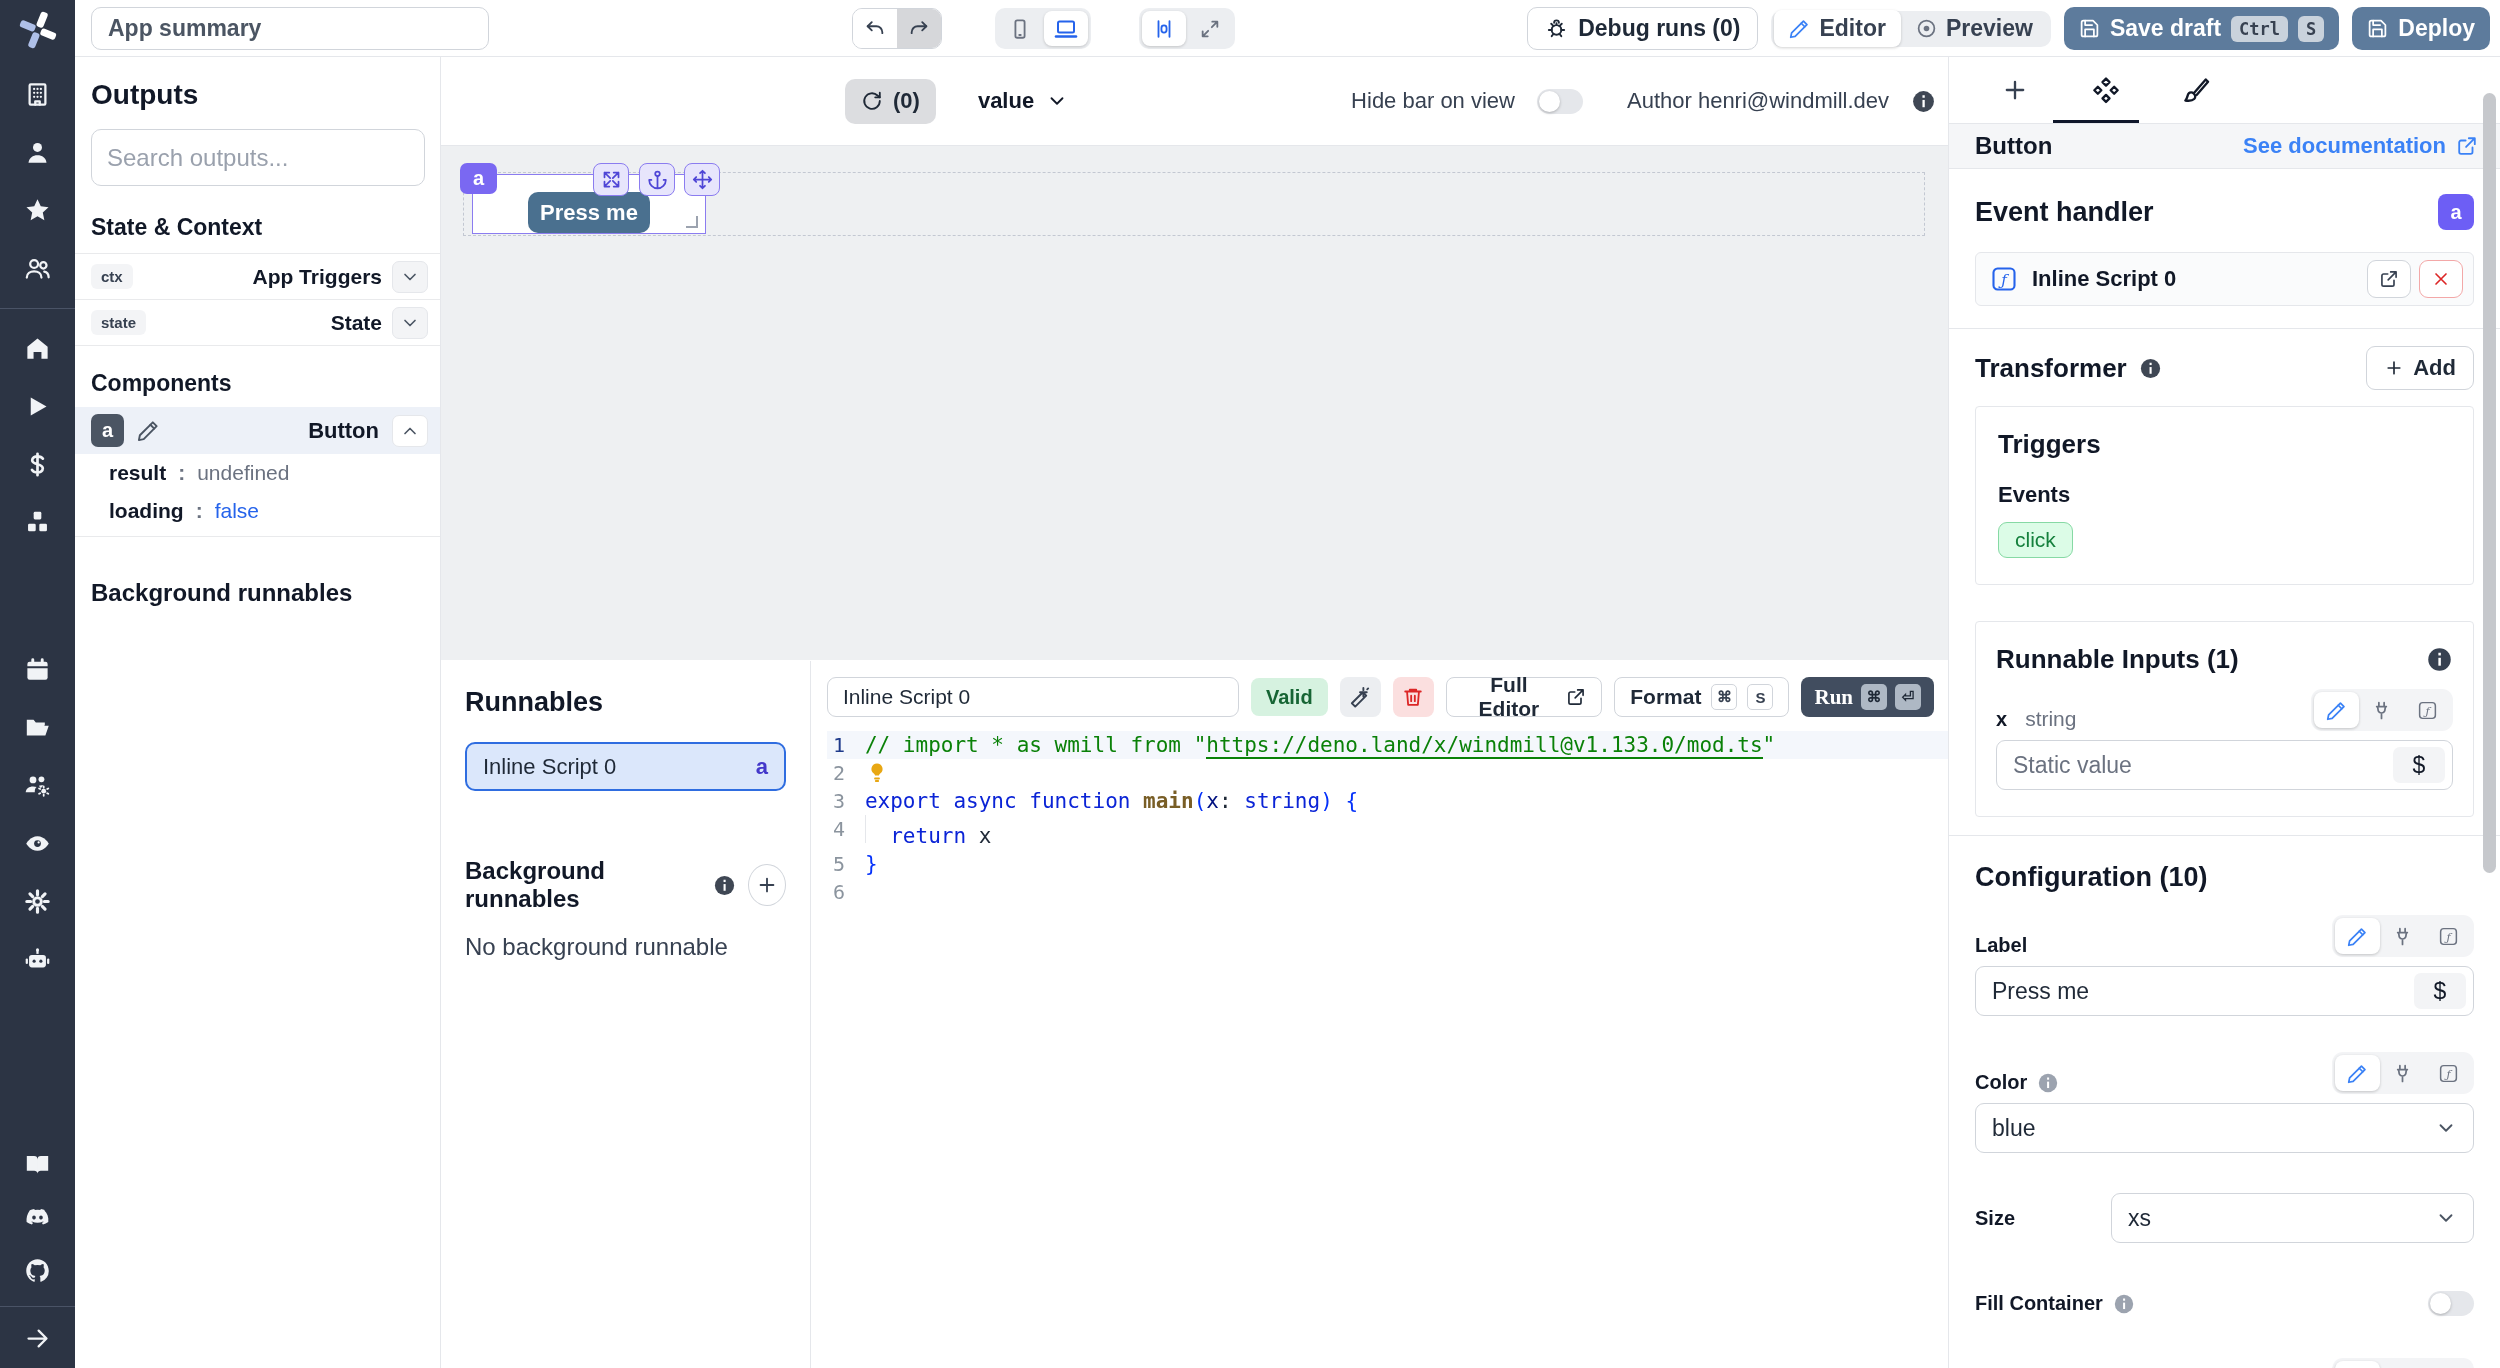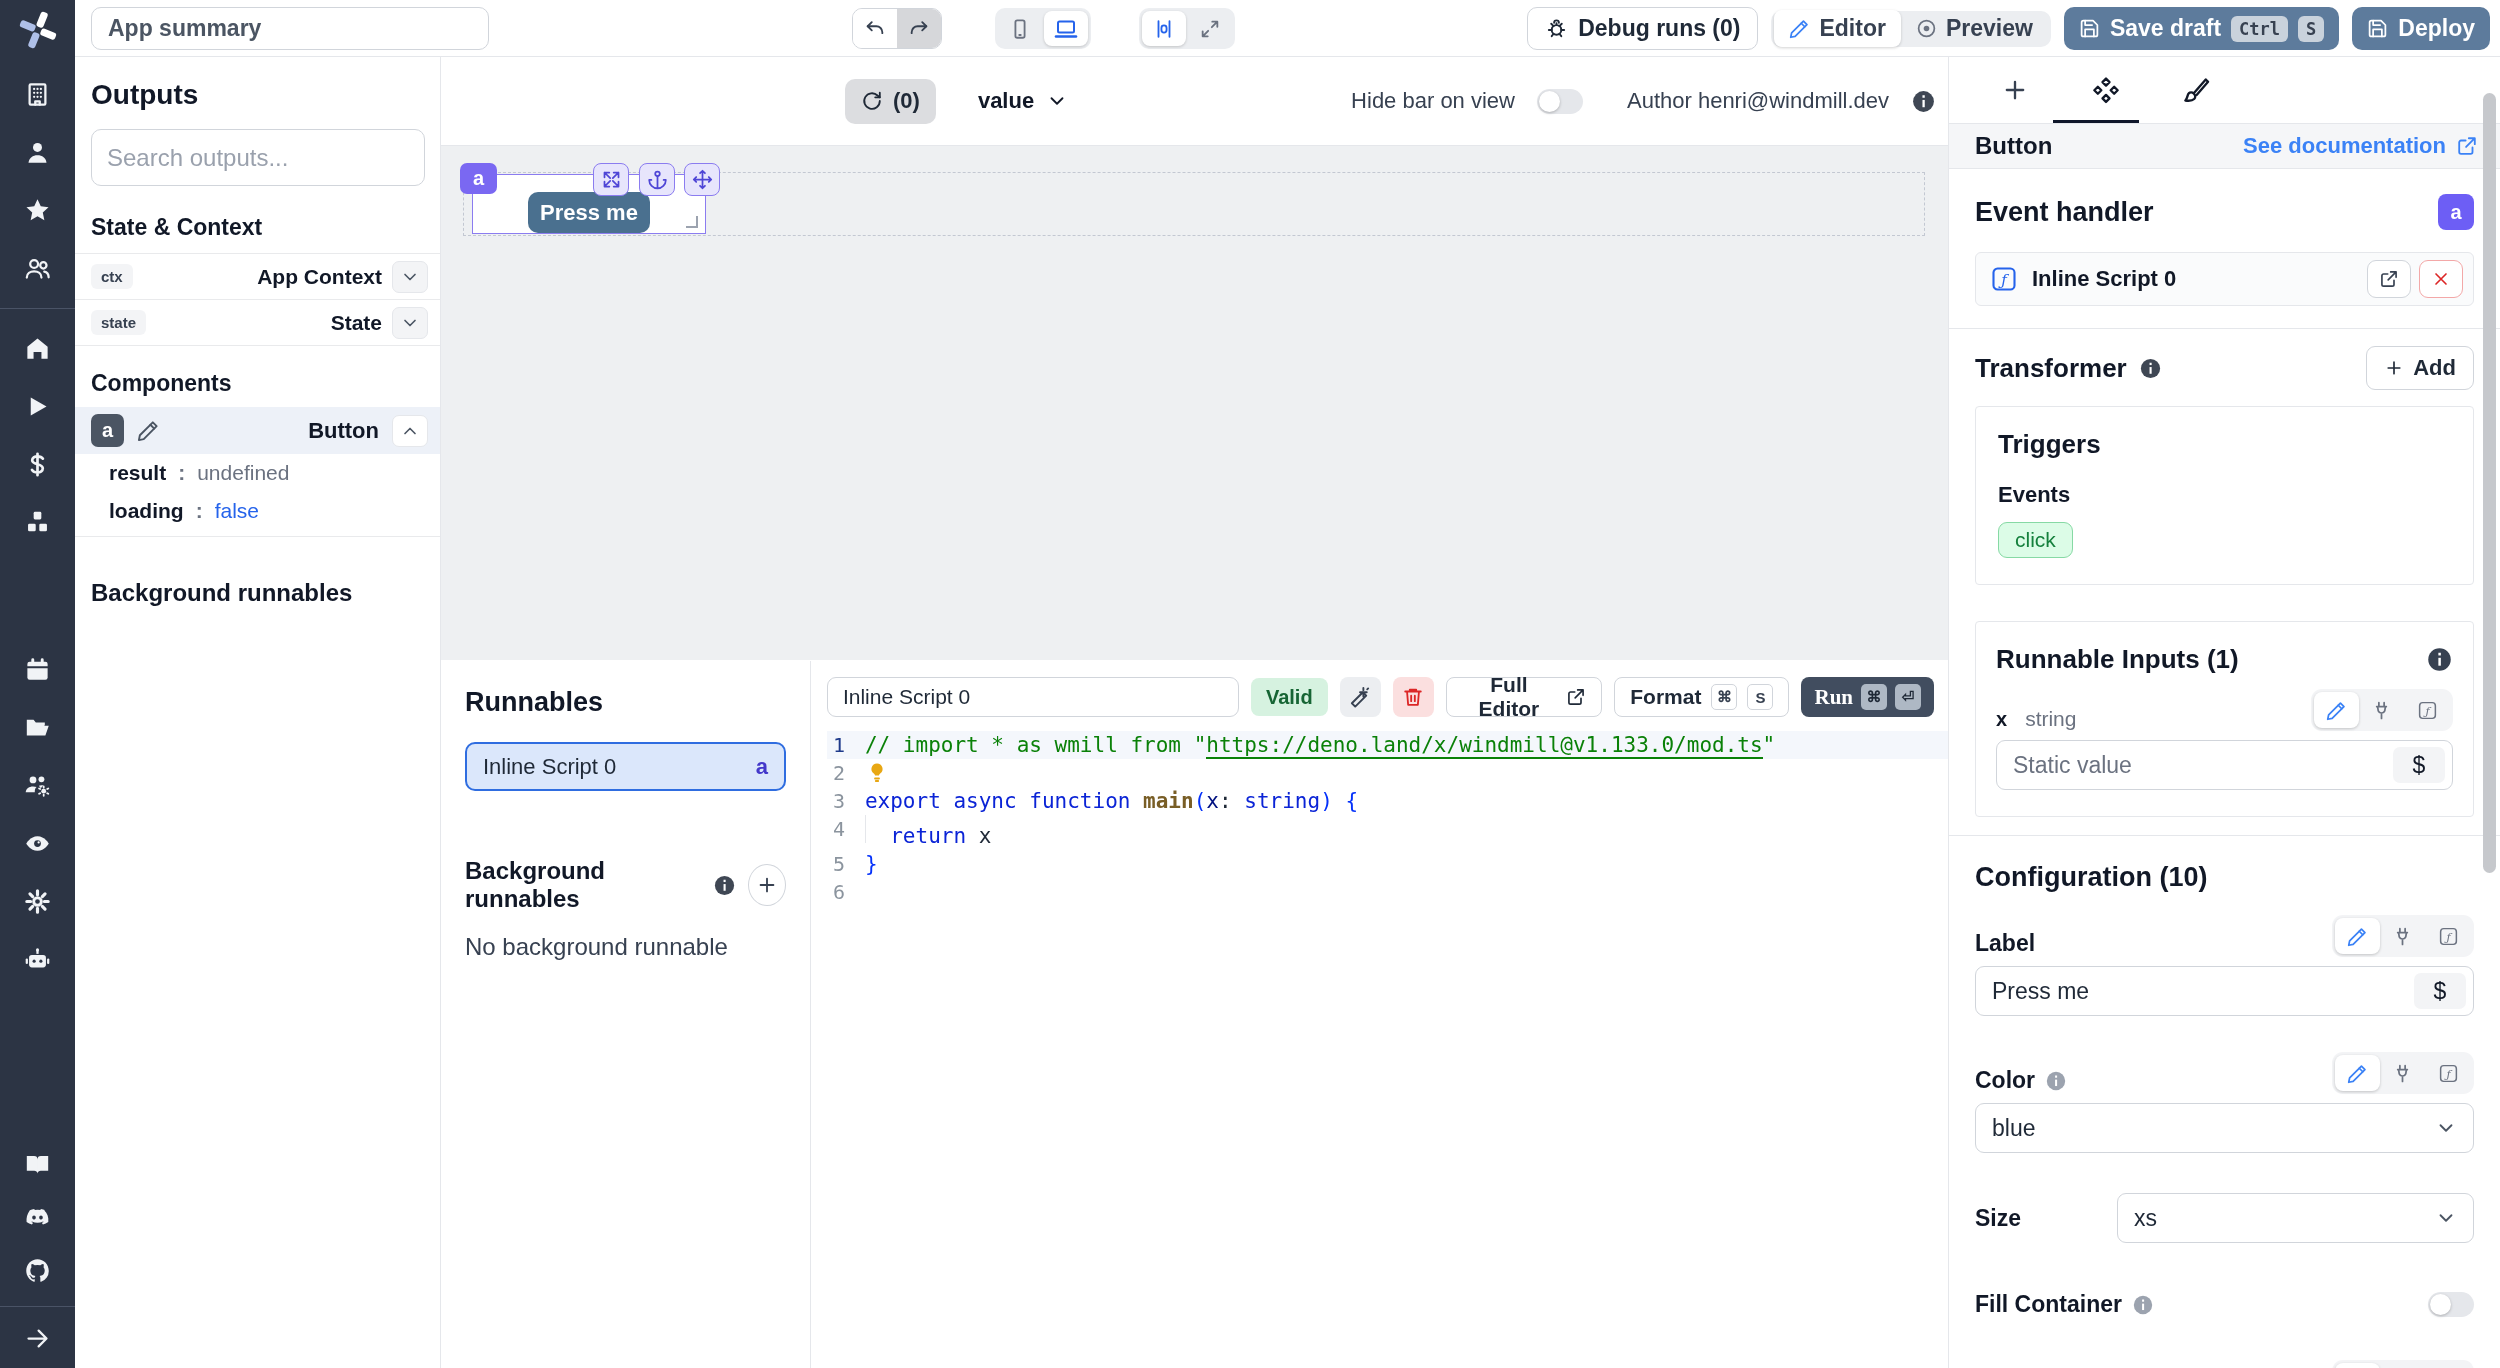--- a/index.html
+++ b/index.html
@@ -141,21 +141,21 @@
   .f-name { font-size:20px; font-weight:700; color:#111827; }
   .f-type { font-size:21px; color:#6b7280; margin-left:18px; }
   .segctl { margin-left:auto; height:42px; width:142px; background:#f3f4f6; border-radius:11px; display:flex; align-items:center; padding:3px; }
   .segctl .scell { flex:1; height:36px; display:flex; align-items:center; justify-content:center; color:#6b7280; border-radius:8px; }
   .segctl .scell.on { background:#fff; box-shadow:0 1px 3px rgba(0,0,0,.2); color:#3b82f6; }
   .val-input { margin-top:9px; height:50px; border:1px solid #d1d5db; border-radius:9px; display:flex; align-items:center; padding:0 7px 0 16px; }
   .val-input input { flex:1; border:none; outline:none; font-size:23px; color:#1f2937; font-family:inherit; min-width:0; }
   .val-input input::placeholder { color:#6b7280; }
   .dollar-chip { width:52px; height:36px; background:#f3f4f6; border-radius:7px; display:flex; align-items:center; justify-content:center; font-size:23px; color:#111827; }
   .cfg-lblrow { display:flex; align-items:flex-end; }
-  .cfg-lbl { font-size:23px; font-weight:700; color:#111827; display:flex; align-items:center; gap:10px; }
+  .cfg-lbl { font-size:20px; font-weight:700; color:#111827; display:flex; align-items:center; gap:10px; }
   .select { margin-top:9px; height:50px; border:1px solid #d1d5db; border-radius:9px; display:flex; align-items:center; padding:0 16px; font-size:23px; color:#1f2937; }
   .select .chev { margin-left:auto; color:#4b5563; }
   .size-row { margin-top:40px; display:flex; align-items:center; }
   .size-row .select { margin-top:0; flex:1; margin-left:96px; }
   .fill-row { margin-top:48px; display:flex; align-items:center; }
   .fill-row .toggle, .tgl-right { margin-left:auto; }
   .dis-row { margin-top:42px; display:flex; align-items:center; }
   .info-gray { color:#9ca3af; }
   .scroll-thumb { position:absolute; right:4px; top:36px; width:13px; height:780px; background:#c6c8cc; border-radius:7px; }
 </style>
@@ -577,21 +577,21 @@
   </div>
 </header>
 
 <aside class="left-panel">
   <div class="lp-title">Outputs</div>
   <input class="lp-search" placeholder="Search outputs..." style="">
   <div class="lp-sec" style="margin-top:28px">State &amp; Context</div>
   <div class="lp-rows">
     <div class="lp-row">
       <span class="key-chip">ctx</span>
-      <span class="type-lbl">App Context</span>
+      <span class="type-lbl">App Triggers</span>
       <span class="chev-btn">
           <span>
             <svg class="ic" width="20" height="20">
               <use href="#i-chevd"></use>
             </svg>
           </span>
         </span>
     </div>
     <div class="lp-row">
       <span class="key-chip">state</span>

